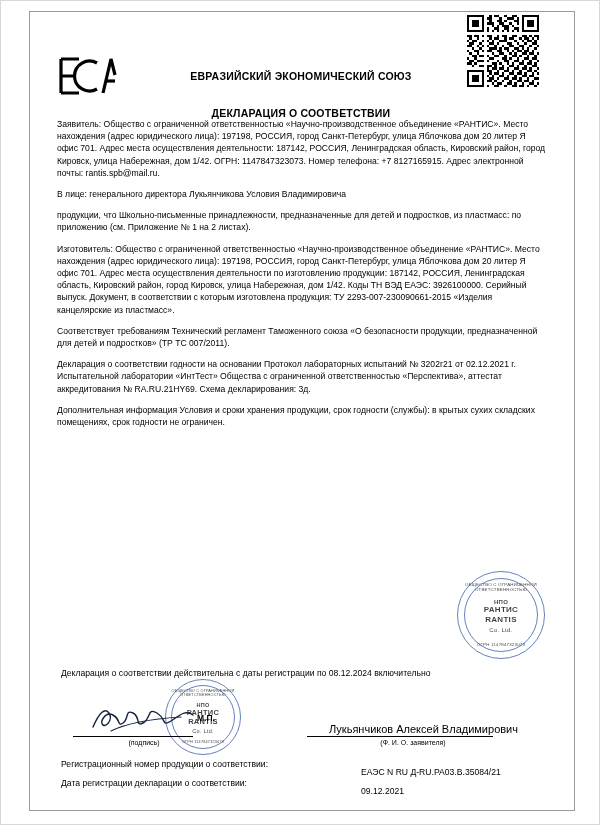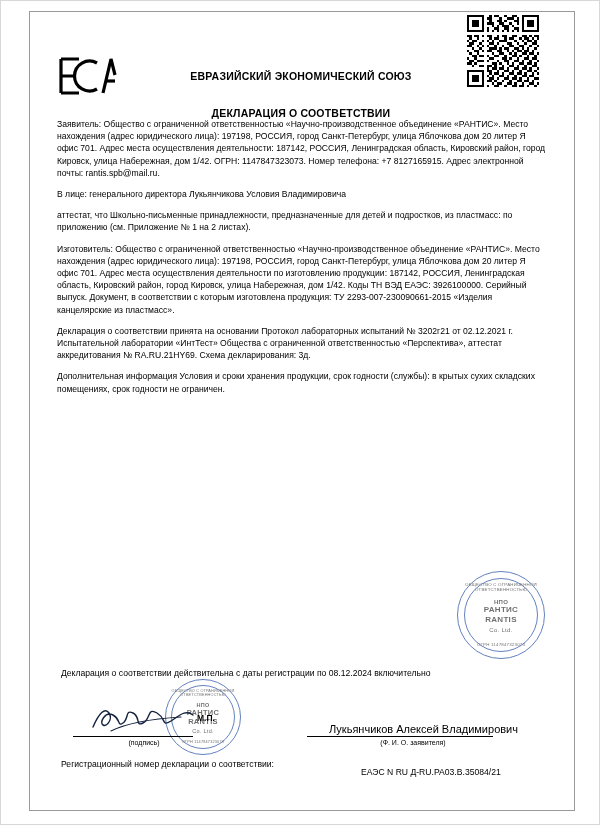--- a/index.html
+++ b/index.html
@@ -84,21 +84,21 @@
     width: 480px;
     font-size: 8.6px;
     line-height: 12px;
   }
 
   
   .stamp {
     position: absolute;
     border-radius: 50%;
     border: 1.2px solid #2f57a8;
-    color: #404040;
+    color: #000000;
     opacity: 0.75;
   }
   .stamp .inner-ring {
     position: absolute;
     border-radius: 50%;
     border: 1px solid #2f57a8;
   }
   .stamp .ctext {
     position: absolute;
     left: 0; right: 0;
@@ -460,31 +460,34 @@
       <b>Заявитель:</b><span> Общество с ограниченной ответственностью «Научно-производственное объединение «РАНТИС».
 Место нахождения (адрес юридического лица): 197198, РОССИЯ, город Санкт-Петербург, улица Яблочкова дом 20 литер Я офис 701.
 Адрес места осуществления деятельности: 187142, РОССИЯ, Ленинградская область, Кировский район, город Кировск, улица Набережная, дом 1/42.
 ОГРН: 1147847323073.
 Номер телефона: +7 8127165915. Адрес электронной почты: rantis.spb@mail.ru.</span>
     </div>
     <div class="para">
       <b>В лице:</b><span> генерального директора Лукьянчикова Условия Владимировича</span>
     </div>
     <div class="para">
-      <b>аттестат, что</b><span> Школьно-письменные принадлежности, предназначенные для детей и подростков, из пластмасс: по приложению (см. Приложение № 1 на 2 листах).</span>
+      <b>продукции, что</b><span> Школьно-письменные принадлежности, предназначенные для детей и подростков, из пластмасс: по приложению (см. Приложение № 1 на 2 листах).</span>
     </div>
     <div class="para">
       <b>Изготовитель:</b><span> Общество с ограниченной ответственностью «Научно-производственное объединение «РАНТИС».
 Место нахождения (адрес юридического лица): 197198, РОССИЯ, город Санкт-Петербург, улица Яблочкова дом 20 литер Я офис 701.
 Адрес места осуществления деятельности по изготовлению продукции: 187142, РОССИЯ, Ленинградская область, Кировский район, город Кировск, улица Набережная, дом 1/42.
 Коды ТН ВЭД ЕАЭС: 3926100000. Серийный выпуск.
 Документ, в соответствии с которым изготовлена продукция: ТУ 2293-007-230090661-2015 «Изделия канцелярские из пластмасс».</span>
     </div>
     <div class="para">
-      <b>Декларация о соответствии принята на основании</b><span> Протокол лабораторных испытаний № 3202г21 от 02.12.2021 г. Испытательной лаборатории «ИнтТест» Общества с ограниченной ответственностью «Перспектива», аттестат аккредитования № RA.RU.21HY69. Схема декларирования: 3д.</span>
+      <b>Соответствует требованиям</b><span>  Технический регламент Таможенного союза «О безопасности продукции, предназначенной для детей и подростков» (ТР ТС 007/2011).</span>
+    </div>
+    <div class="para">
+      <b>Декларация о соответствии годности на основании</b><span> Протокол лабораторных испытаний № 3202г21 от 02.12.2021 г. Испытательной лаборатории «ИнтТест» Общества с ограниченной ответственностью «Перспектива», аттестат аккредитования № RA.RU.21HY69. Схема декларирования: 3д.</span>
     </div>
     <div class="para tight">
       <b>Дополнительная информация</b><span> Условия и сроки хранения продукции, срок годности (службы):
 в крытых сухих складских помещениях, срок годности не ограничен.</span>
     </div>
   </div>
 
   <div class="sign-line">Декларация о соответствии действительна с даты регистрации по 08.12.2024 включительно</div>
 
   <div class="stamp" id="stamp-right">
@@ -521,17 +524,21 @@
 
   <div class="signer-name">Лукьянчиков Алексей Владимирович</div>
 
   <div class="sign-labels">
     <div class="left">(подпись)</div>
     <div class="right">(Ф. И. О. заявителя)</div>
   </div>
 
   <div class="reg-rows">
     <div class="reg-row">
-      <span class="label">Регистрационный номер декларации о соответствии:</span>
+      <span class="label">Регистрационный номер продукции о соответствии:</span>
       <span class="value">ЕАЭС N RU Д-RU.РА03.В.35084/21</span>
     </div>
+    <div class="reg-row">
+      <span class="label">Дата регистрации декларации о соответствии:</span>
+      <span class="value">09.12.2021</span>
+    </div>
   </div>
 </div>
 
 </body></html>

